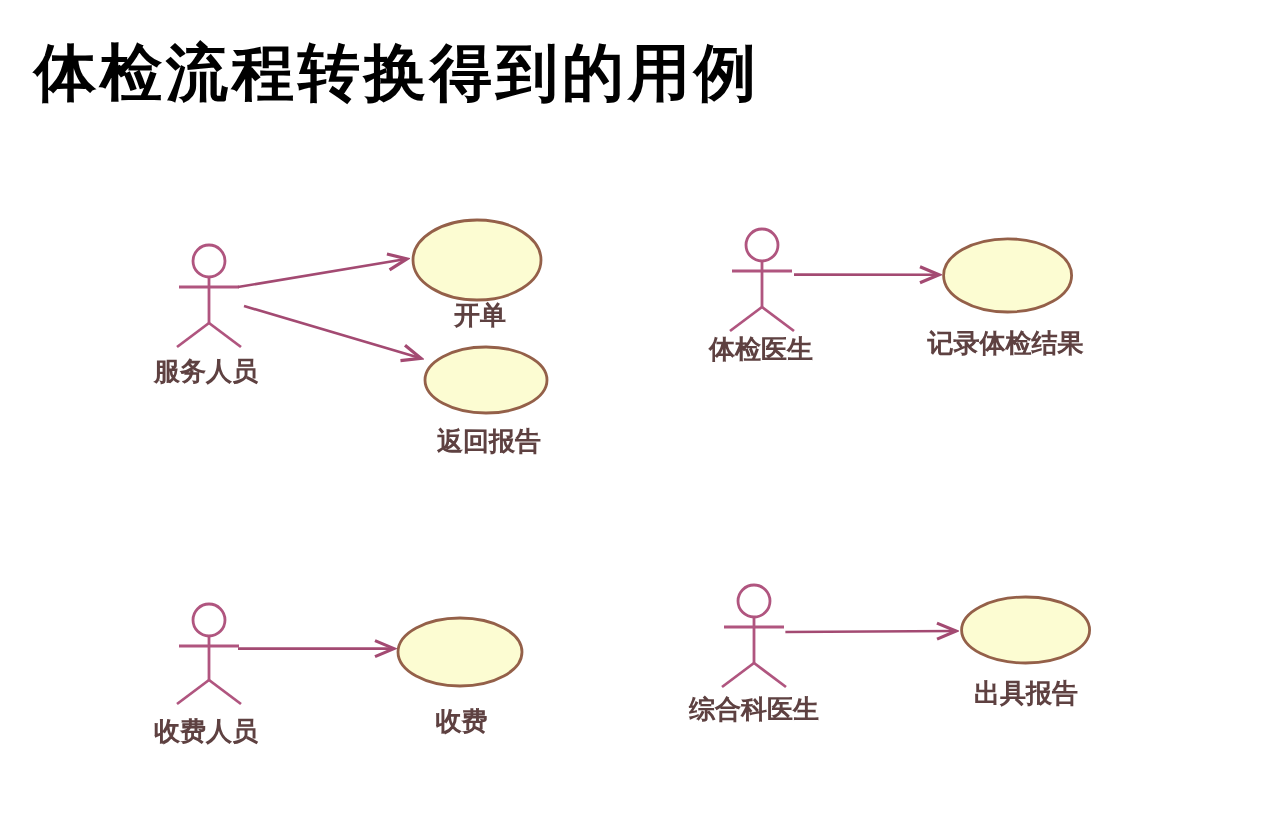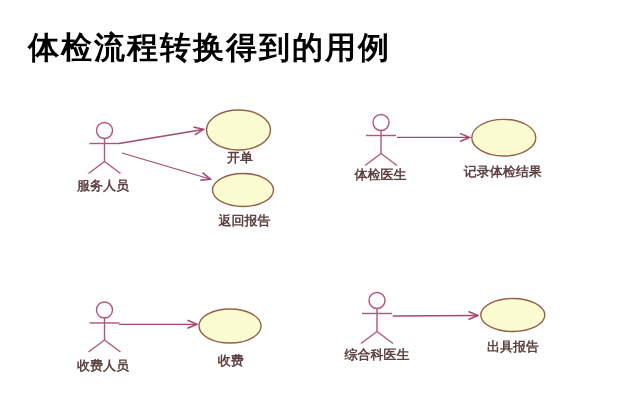--- a/index.html
+++ b/index.html
@@ -12,21 +12,21 @@
     position: relative;
     width: 640px;
     height: 410px;
     background: #ffffff;
     overflow: hidden;
   }
   .slide-title {
     position: absolute;
     left: 13px;
     top: 12px;
-    margin: 15px;
+    margin: 4px;
     font-size: 31px;
     font-weight: 800;
     letter-spacing: 2px;
     color: #000000;
     font-family: "DejaVu Sans", "Liberation Sans", sans-serif;
     white-space: nowrap;
   }
   svg.diagram {
     position: absolute;
     left: 0;

